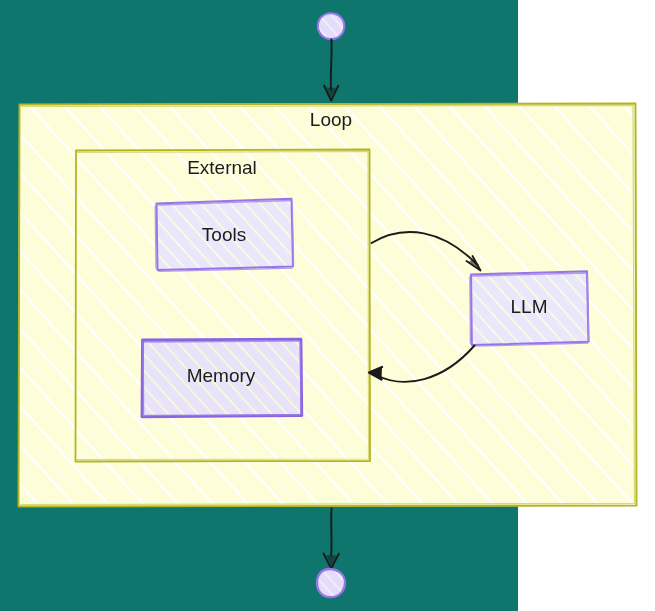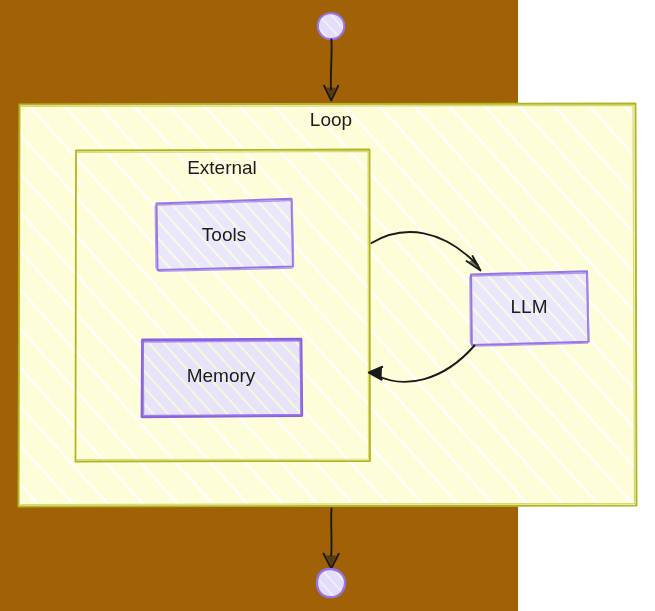--- a/index.html
+++ b/index.html
@@ -10,21 +10,21 @@
   body {
     width: 655px;
     height: 611px;
     overflow: hidden;
     font-family: "Liberation Sans", sans-serif;
   }
   #diagram-root {
     position: relative;
     width: 518px;
     height: 611px;
-    background: #a16207;
+    background: #0f766e;
   }
   svg#diagram-canvas {
     position: absolute;
     top: 0;
     left: 0;
     width: 655px;
     height: 611px;
     display: block;
   }
   .node-label {

